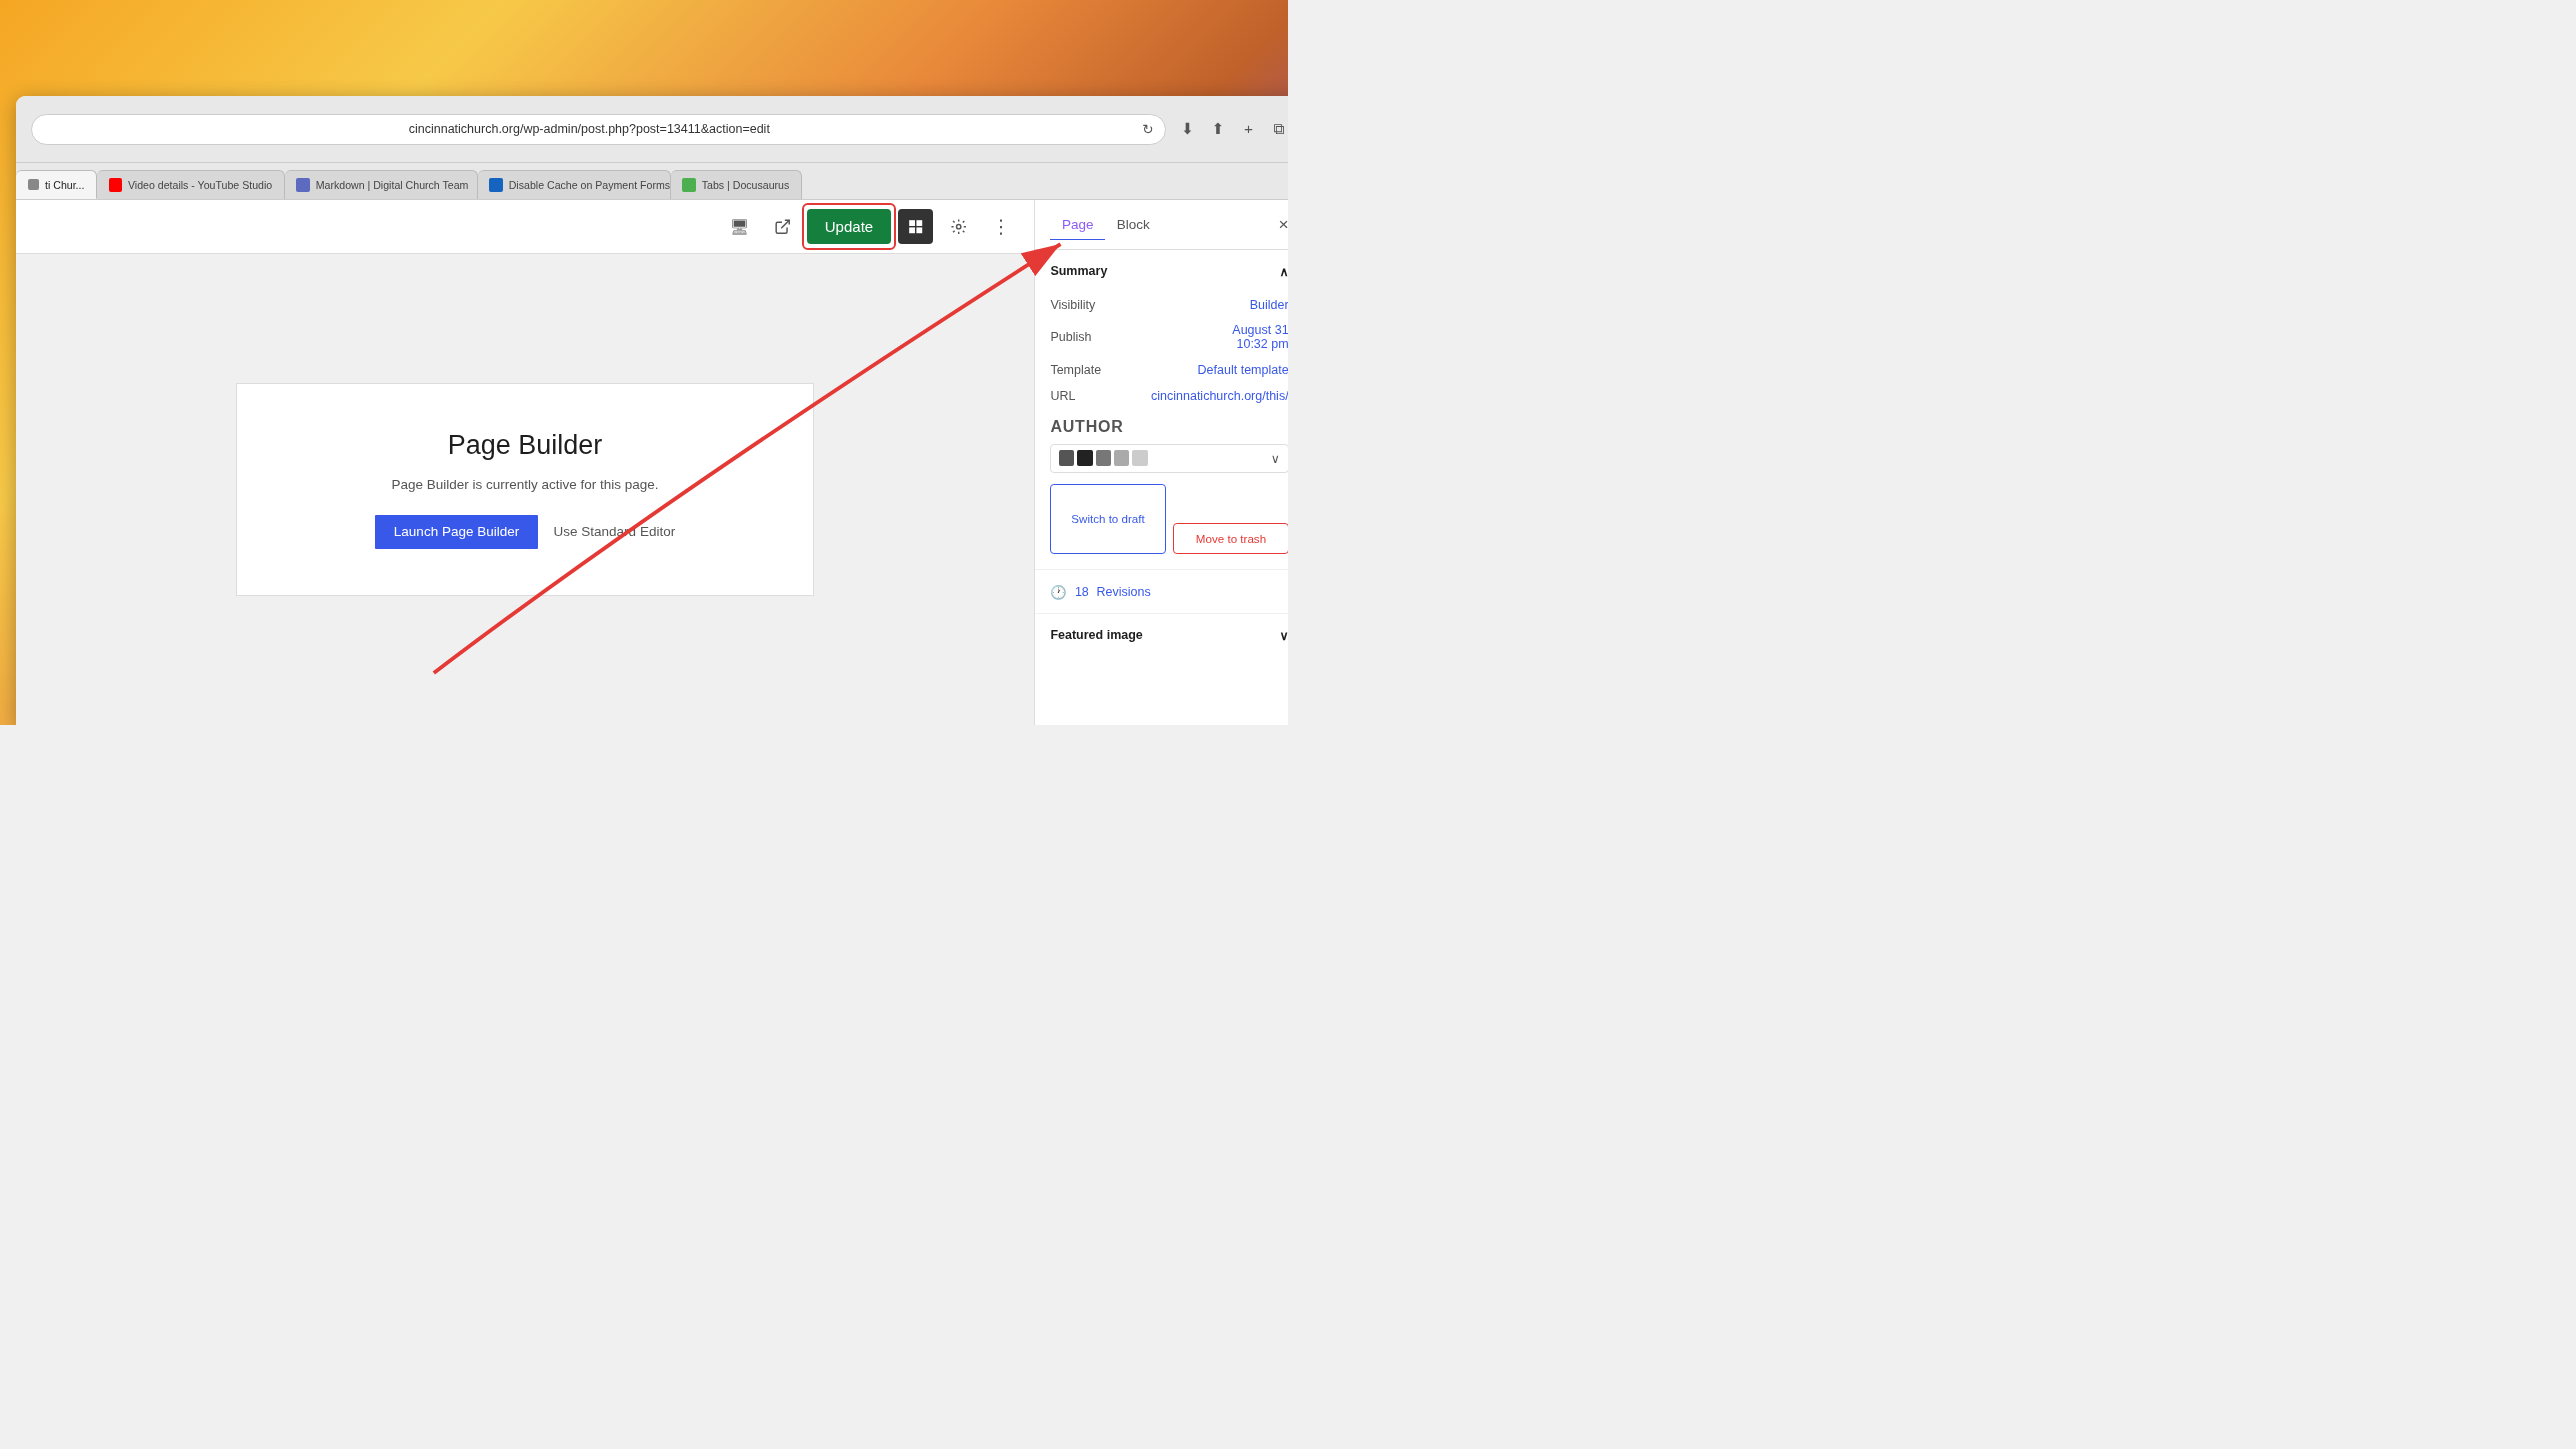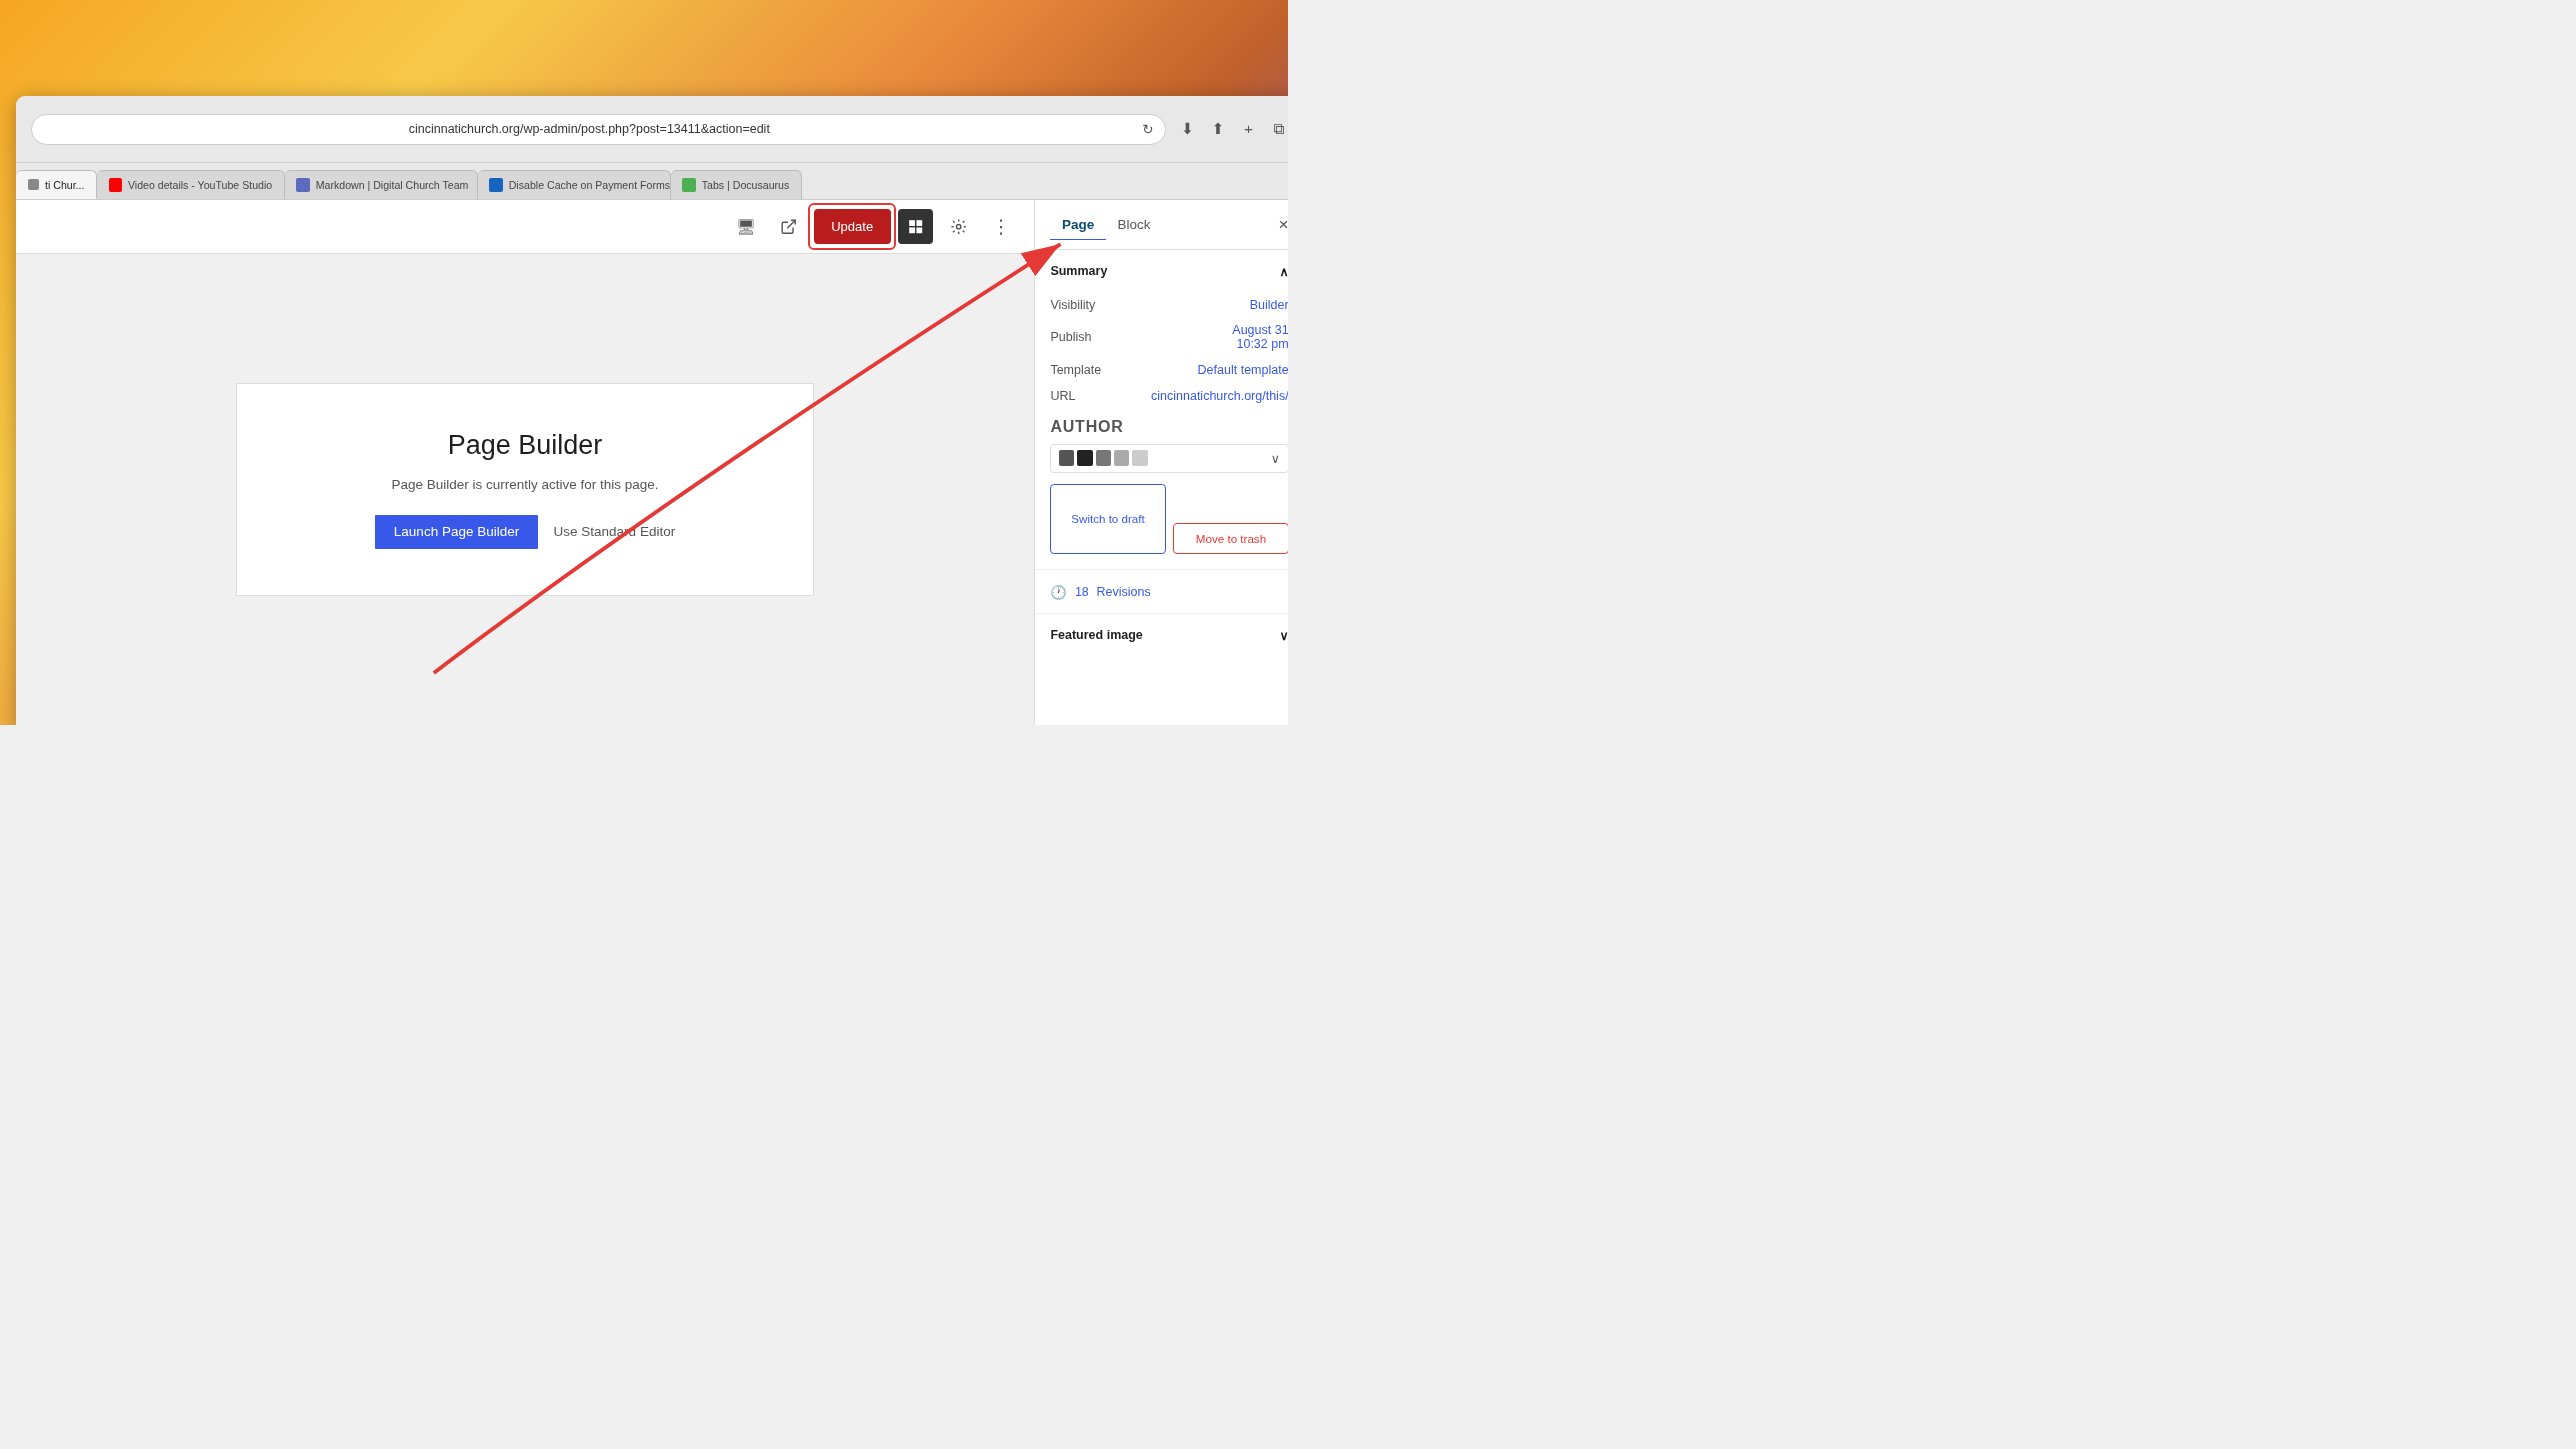--- a/index.html
+++ b/index.html
@@ -161,26 +161,26 @@
       justify-content: center;
       border-radius: 3.9px;
       cursor: pointer;
       color: #555;
       font-size: 15.4px;
       border: none;
       background: transparent;
     }
 
     .update-btn {
-      background: #b91c1c;
+      background: #15803d;
       color: white;
       border: none;
       border-radius: 3.9px;
       padding: 7.7px 17.4px;
-      font-size: 13px;
+      font-size: 15px;
       font-weight: 500;
       cursor: pointer;
       height: 35px;
     }
 
     .update-btn-wrapper {
       position: relative;
     }
 
     .update-btn-highlight {
@@ -274,23 +274,22 @@
 
     .sidebar-tab {
       padding: 7.7px 11.6px;
       font-size: 13.5px;
       cursor: pointer;
       color: #555;
       border-bottom: 1.9px solid transparent;
     }
 
     .sidebar-tab.active {
-      color: #0c4a6e;
+      color: #8b5cf6;
       border-bottom: 1.9px solid #3858e9;
-      font-weight: bold;
     }
 
     .sidebar-close {
       margin-left: auto;
       cursor: pointer;
       font-size: 17.4px;
       color: #555;
       background: none;
       border: none;
     }

